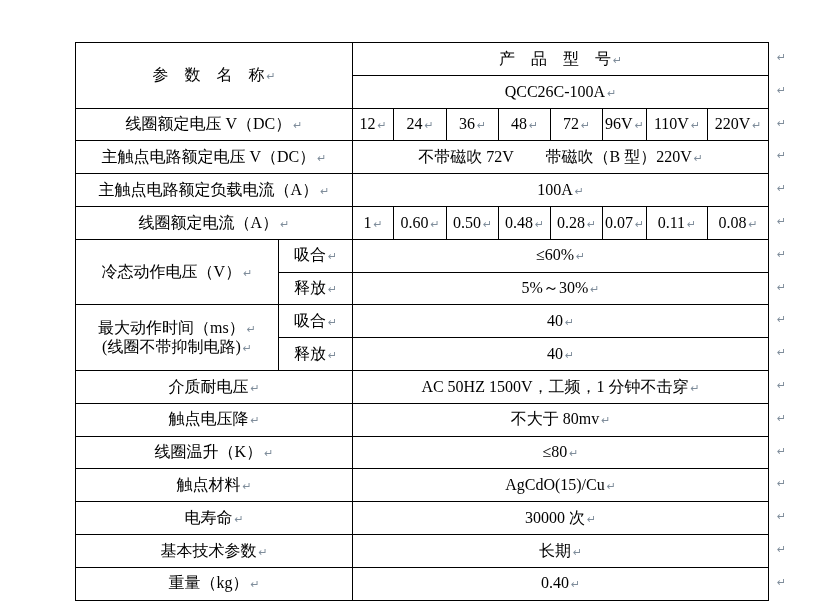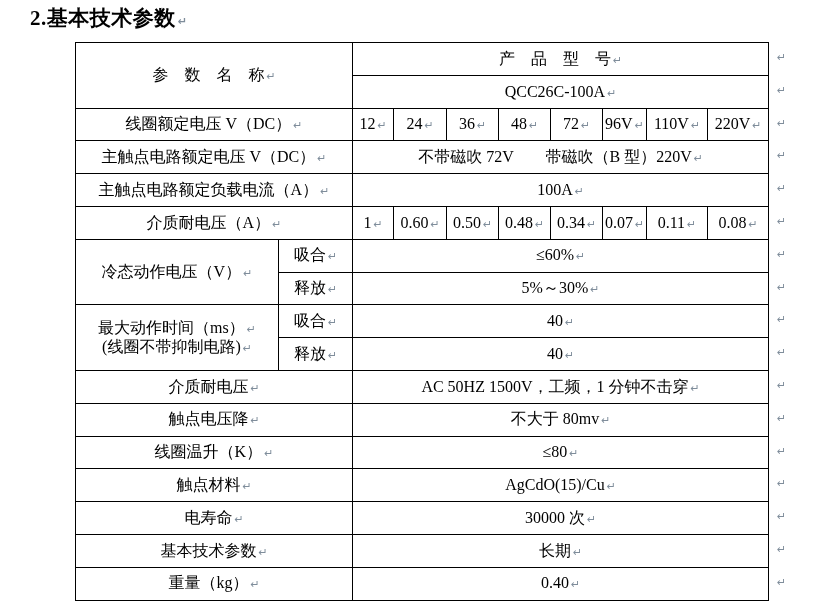--- a/index.html
+++ b/index.html
@@ -64,21 +64,20 @@
     position: absolute;
     left: 0;
     margin: 0;
   }
 </style>
 </head>
 <body>
 
 <div class="page">
 
-  <div class="title"><span>2.基本技术参数</span><span class="pm">↵</span></div>
 
   <table class="spec" id="spec-table">
     <colgroup>
       <col style="width:203px">
         <col style="width:74px">
       <col style="width:41px">
         <col style="width:53px">
         <col style="width:52px">
         <col style="width:52px">
       <col style="width:52px">
@@ -112,26 +111,26 @@
       <td colspan="2"><span>主触点电路额定电压 V（DC）</span><span class="pm">↵</span></td>
       <td colspan="8"><span>不带磁吹 72V　　带磁吹（B 型）220V</span><span class="pm">↵</span></td>
     </tr>
 
     <tr>
       <td colspan="2"><span>主触点电路额定负载电流（A）</span><span class="pm">↵</span></td>
       <td colspan="8"><span>100A</span><span class="pm">↵</span></td>
     </tr>
 
     <tr>
-      <td colspan="2"><span>介质耐电压（A）</span><span class="pm">↵</span></td>
+      <td colspan="2"><span>线圈额定电流（A）</span><span class="pm">↵</span></td>
       <td><span>1</span><span class="pm">↵</span></td>
       <td><span>0.60</span><span class="pm">↵</span></td>
       <td><span>0.50</span><span class="pm">↵</span></td>
       <td><span>0.48</span><span class="pm">↵</span></td>
-      <td><span>0.34</span><span class="pm">↵</span></td>
+      <td><span>0.28</span><span class="pm">↵</span></td>
       <td><span>0.07</span><span class="pm">↵</span></td>
       <td><span>0.11</span><span class="pm">↵</span></td>
       <td><span>0.08</span><span class="pm">↵</span></td>
     </tr>
 
     <tr>
       <td rowspan="2"><span>冷态动作电压（V）</span><span class="pm">↵</span></td>
       <td><span>吸合</span><span class="pm">↵</span></td>
       <td colspan="8"><span>≤60%</span><span class="pm">↵</span></td>
     </tr>

